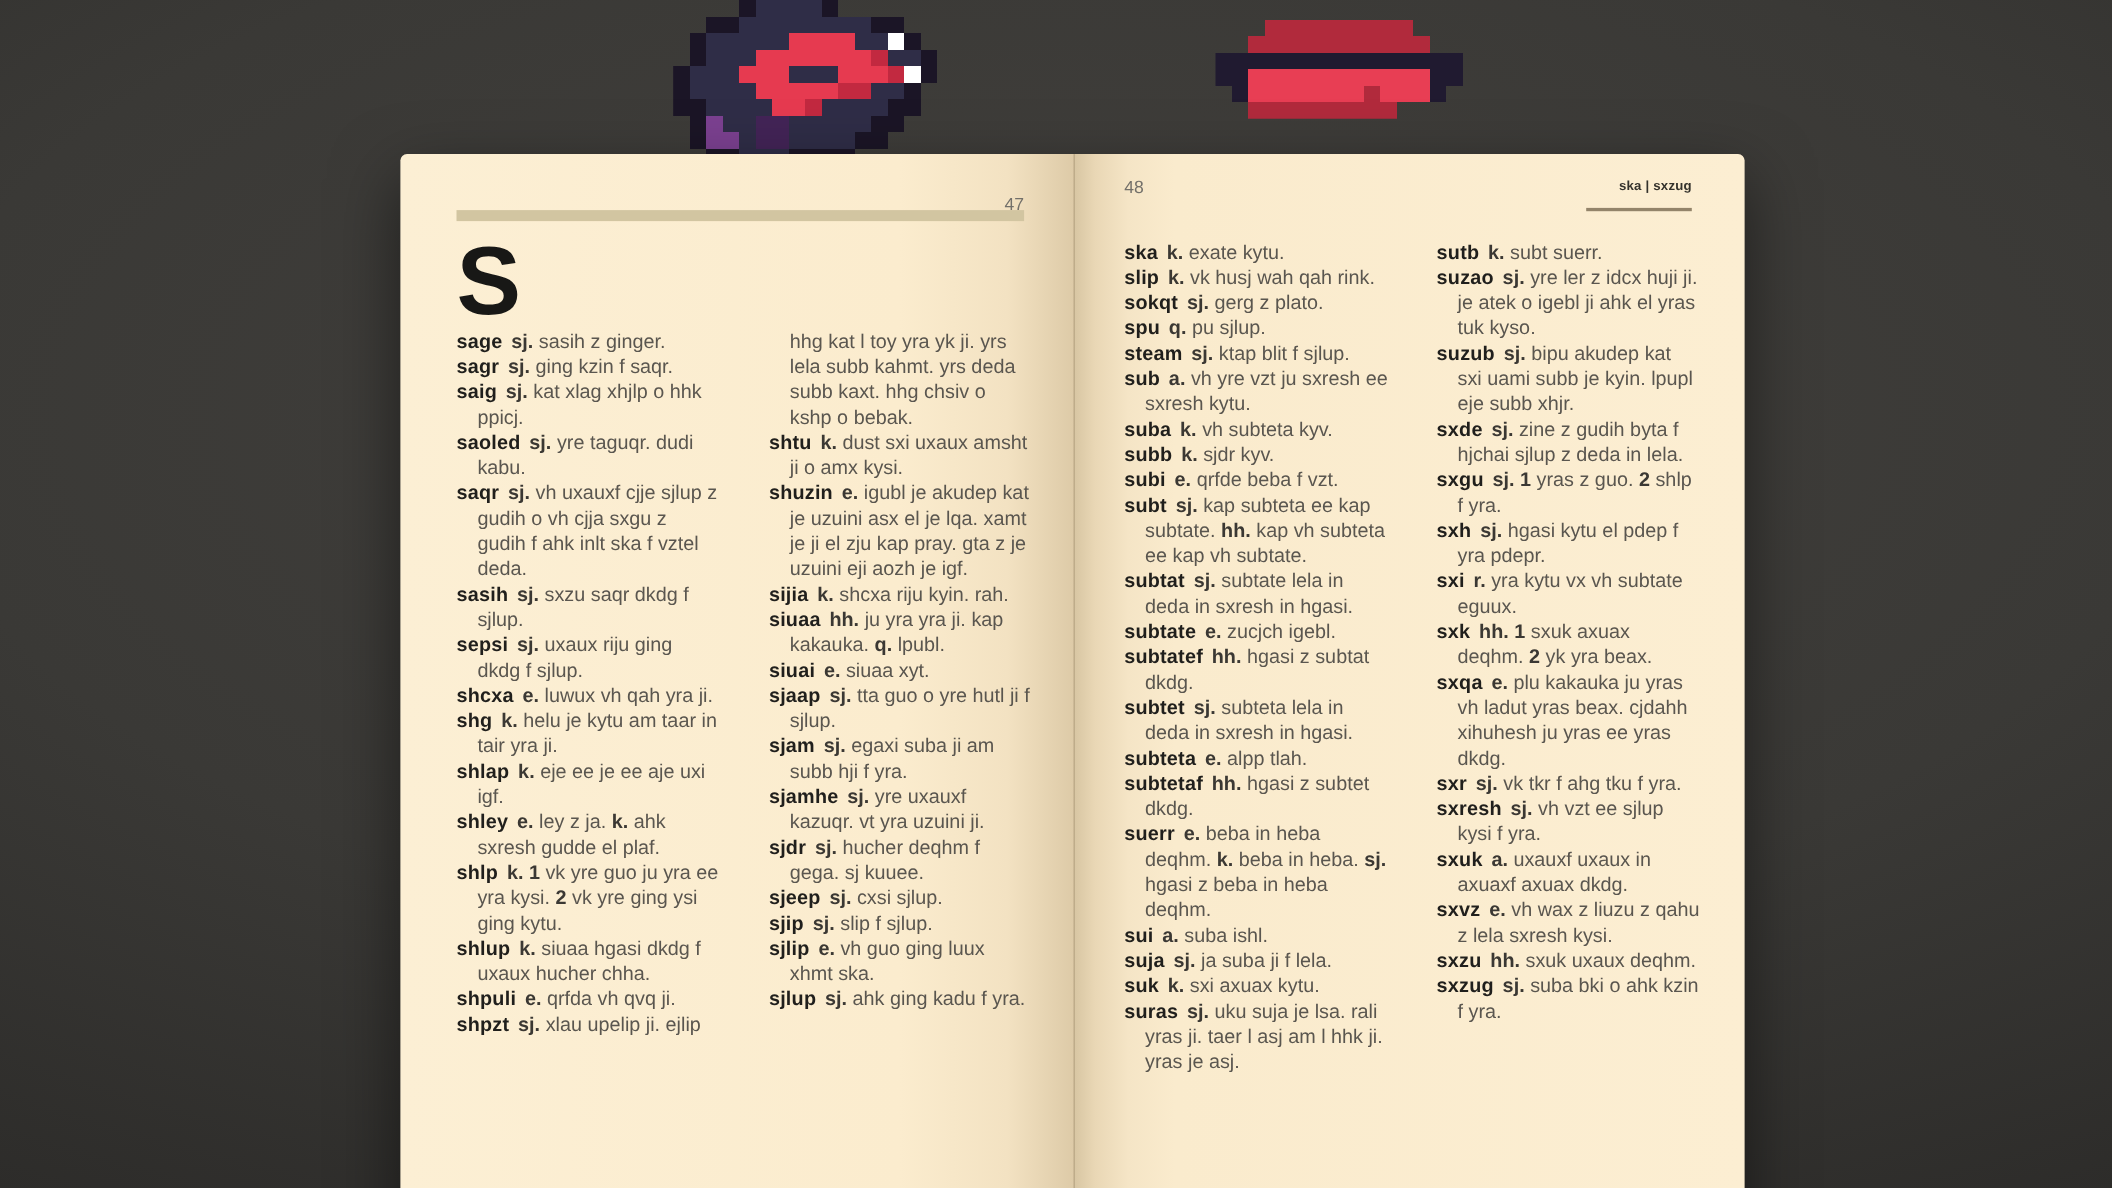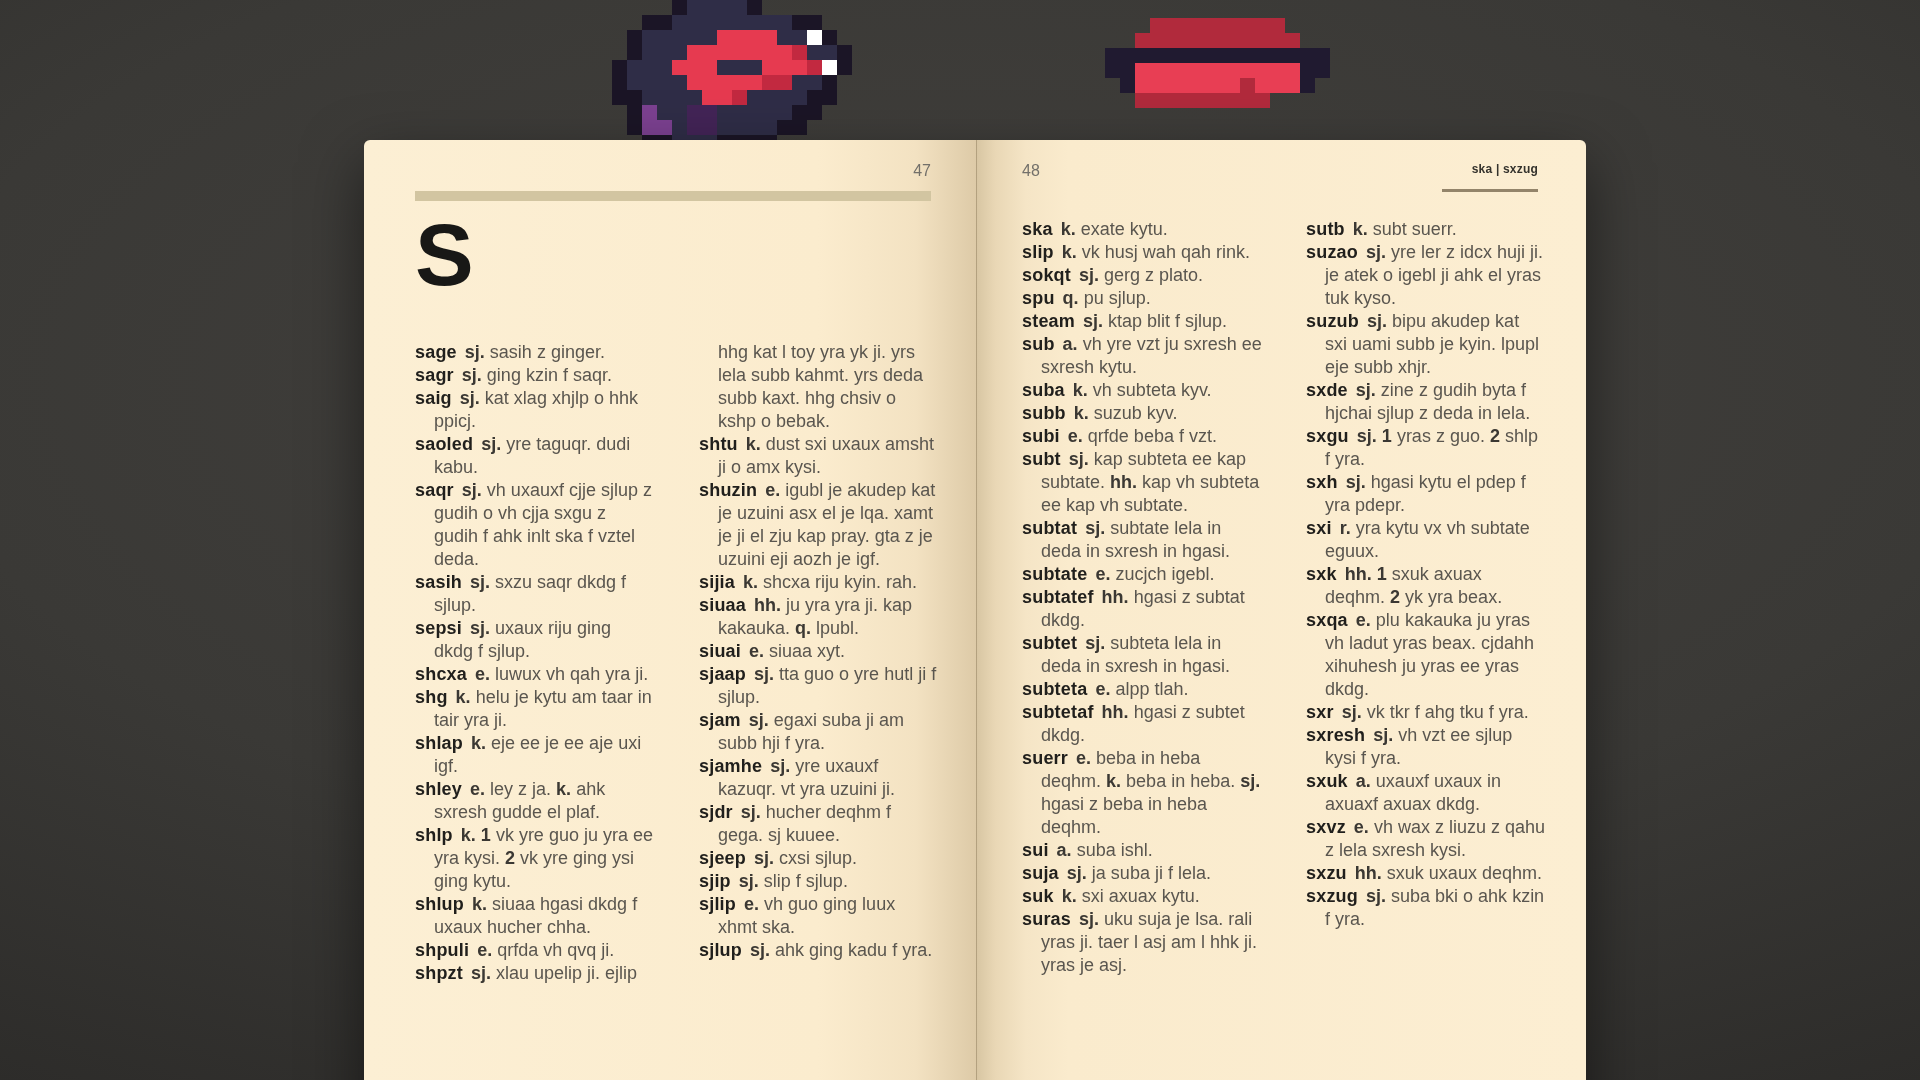--- a/index.html
+++ b/index.html
@@ -17,30 +17,30 @@
   .page-left{width:613px;border-radius:6px 0 0 0;
     background:linear-gradient(to right,#fcefd4 0%,#fbecce 74%,#f3e2c2 90%,#ddcaa7 100%);
     padding:22px 46px 0 51px;}
   .page-right{width:609px;border-radius:0 6px 0 0;
     background:linear-gradient(to right,#d8c6a3 0%,#e9d7b5 3%,#f5e5c6 8%,#faebcd 15%,#fceed2 100%);
     padding:22px 48px 0 45px;}
   .seam{width:0;position:relative;}
   .seam::after{content:"";position:absolute;left:-1px;top:0;width:2px;height:100%;background:#b3a17f;}
 
   .page-head{position:relative;height:20px;font-size:16px;color:#73706a;}
-  .page-num-r{position:absolute;right:0;top:0;}
+  .page-num-r{position:absolute;right:0;top:16px;}
   .page-num-l{position:absolute;left:0;top:0;}
   .page-title{position:absolute;right:0;top:0;font-weight:bold;color:#34322c;font-size:12px;letter-spacing:.2px;}
   .progress-bar{height:10px;background:#d2c5a1;margin-top:9px;}
   .title-rule{width:96px;height:3px;background:#93846a;margin:7px 0 0 auto;}
 
   .section-letter{font-size:88px;line-height:1;font-weight:bold;color:#181816;margin-top:10px;letter-spacing:1px;}
 
   .cols{display:flex;gap:44px;}
-  .cols-left{margin-top:42px;}
+  .cols-left{}
   .cols-right{margin-top:26px;}
   .col{width:240px;flex:0 0 240px;}
   .entry{margin:0;padding-left:19px;text-indent:-19px;font-size:18px;line-height:23px;color:#5a564f;}
   .entry.cont{text-indent:0;}
   .hw{color:#201f1c;margin-right:8px;letter-spacing:.2px;}
   .pos{color:#3b3833;}
   .num{color:#3b3833;}
   .def{color:#5a564f;}
 </style>
 </head>
@@ -311,21 +311,21 @@
       <div class="title-rule"></div>
       <div class="cols cols-right" id="right-cols">
           <div class="col">
             <p class="entry"><b class="hw">ska</b><b class="pos">k.</b> <span class="def">exate kytu.</span> </p>
             <p class="entry"><b class="hw">slip</b><b class="pos">k.</b> <span class="def">vk husj wah qah rink.</span> </p>
             <p class="entry"><b class="hw">sokqt</b><b class="pos">sj.</b> <span class="def">gerg z plato.</span> </p>
             <p class="entry"><b class="hw">spu</b><b class="pos">q.</b> <span class="def">pu sjlup.</span> </p>
             <p class="entry"><b class="hw">steam</b><b class="pos">sj.</b> <span class="def">ktap blit f sjlup.</span> </p>
             <p class="entry"><b class="hw">sub</b><b class="pos">a.</b> <span class="def">vh yre vzt ju sxresh ee sxresh kytu.</span> </p>
             <p class="entry"><b class="hw">suba</b><b class="pos">k.</b> <span class="def">vh subteta kyv.</span> </p>
-            <p class="entry"><b class="hw">subb</b><b class="pos">k.</b> <span class="def">suzub kyv.</span> </p>
+            <p class="entry"><b class="hw">subb</b><b class="pos">k.</b> <span class="def">sjdr kyv.</span> </p>
             <p class="entry"><b class="hw">subi</b><b class="pos">e.</b> <span class="def">qrfde beba f vzt.</span> </p>
             <p class="entry"><b class="hw">subt</b><b class="pos">sj.</b> <span class="def">kap subteta ee kap subtate.</span> <b class="pos">hh.</b> <span class="def">kap vh subteta ee kap vh subtate.</span> </p>
             <p class="entry"><b class="hw">subtat</b><b class="pos">sj.</b> <span class="def">subtate lela in deda in sxresh in hgasi.</span> </p>
             <p class="entry"><b class="hw">subtate</b><b class="pos">e.</b> <span class="def">zucjch igebl.</span> </p>
             <p class="entry"><b class="hw">subtatef</b><b class="pos">hh.</b> <span class="def">hgasi z subtat dkdg.</span> </p>
             <p class="entry"><b class="hw">subtet</b><b class="pos">sj.</b> <span class="def">subteta lela in deda in sxresh in hgasi.</span> </p>
             <p class="entry"><b class="hw">subteta</b><b class="pos">e.</b> <span class="def">alpp tlah.</span> </p>
             <p class="entry"><b class="hw">subtetaf</b><b class="pos">hh.</b> <span class="def">hgasi z subtet dkdg.</span> </p>
             <p class="entry"><b class="hw">suerr</b><b class="pos">e.</b> <span class="def">beba in heba deqhm.</span> <b class="pos">k.</b> <span class="def">beba in heba.</span> <b class="pos">sj.</b> <span class="def">hgasi z beba in heba deqhm.</span> </p>
             <p class="entry"><b class="hw">sui</b><b class="pos">a.</b> <span class="def">suba ishl.</span> </p>

